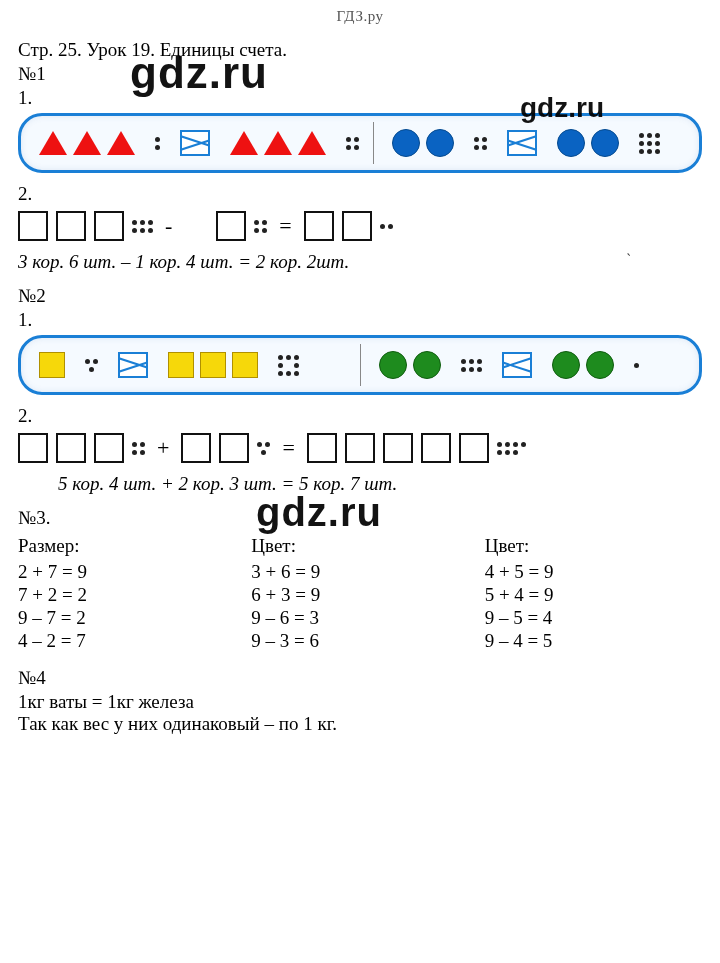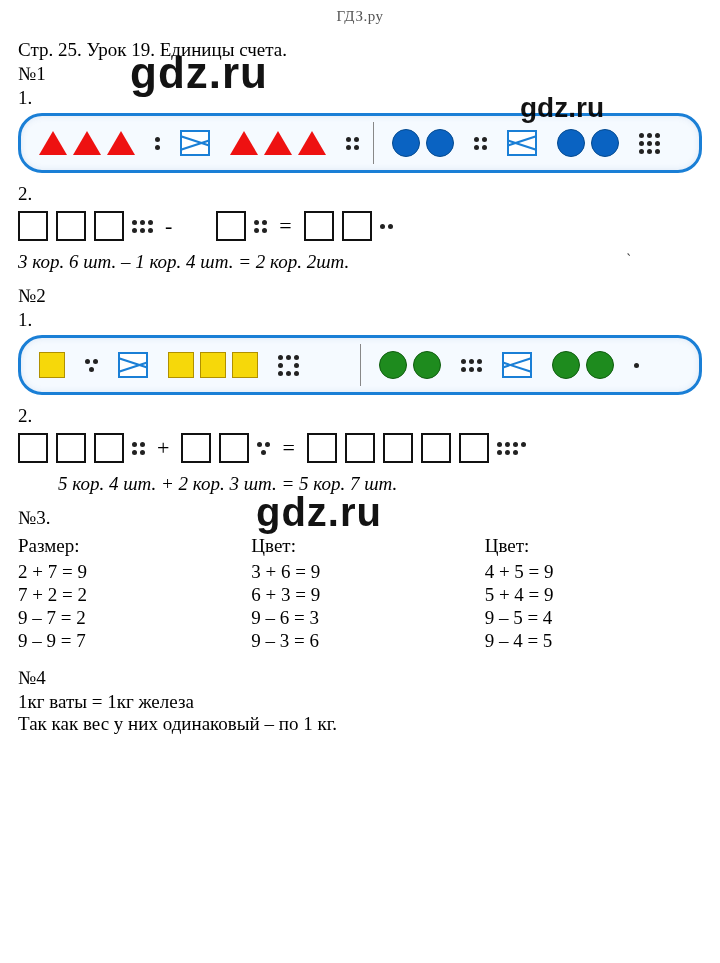--- a/index.html
+++ b/index.html
@@ -358,21 +358,21 @@
 
   <div class="text-line" style="padding-left:40px">5 кор. 4 шт. + 2 кор. 3 шт. = 5 кор. 7 шт.</div>
 
   <div class="ex-label">№3.</div>
   <div class="cols">
     <div class="col">
       <div class="col-head">Размер:</div>
       <div class="eq">2 + 7 = 9</div>
       <div class="eq">7 + 2 = 2</div>
       <div class="eq">9 – 7 = 2</div>
-      <div class="eq">9 – 9 = 7</div>
+      <div class="eq">4 – 2 = 7</div>
     </div>
     <div class="col">
       <div class="col-head">Цвет:</div>
       <div class="eq">3 + 6 = 9</div>
       <div class="eq">6 + 3 = 9</div>
       <div class="eq">9 – 6 = 3</div>
       <div class="eq">9 – 3 = 6</div>
     </div>
     <div class="col">
       <div class="col-head">Цвет:</div>

